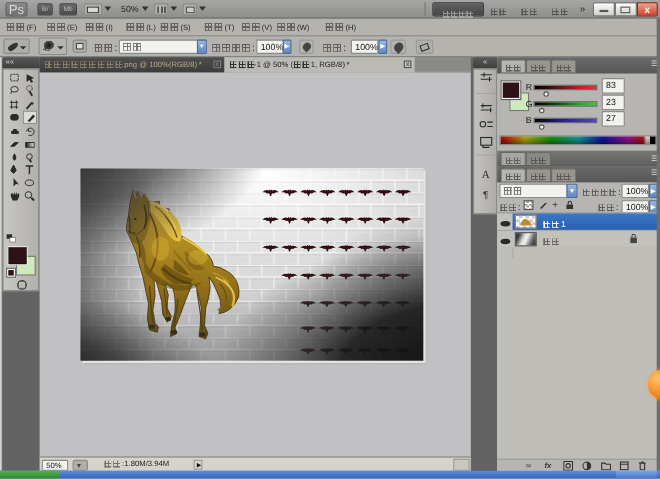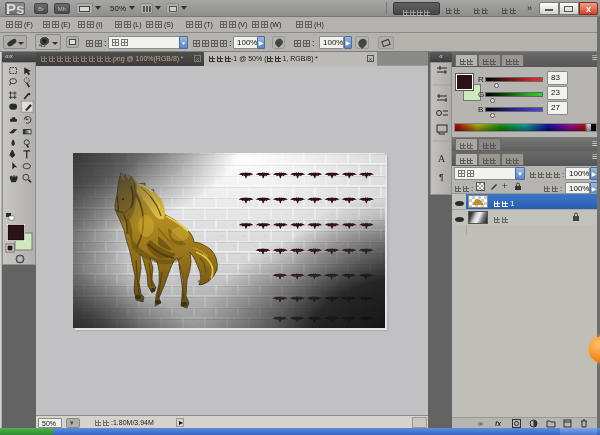--- a/index.html
+++ b/index.html
@@ -38,21 +38,21 @@
 .ptabrow{position:absolute;left:0;width:148px;height:13px;background:linear-gradient(#6a6a6a,#565656)}
 .ptab{position:absolute;top:1px;height:12px;font-size:8px;line-height:13px;padding:0 4px;background:#98968f;color:#2a2a2a;border-radius:2px 2px 0 0;border:1px solid #6a6a66;border-bottom:none}
 .ptab.act{background:#b7b5b1;color:#111}
 .pmenu{position:absolute;right:2px;top:3px;color:#ddd;font-size:7px}
 
 .eye{display:inline-block;width:9px;height:5px;border-radius:50%;background:#2a2a2a}
 </style></head>
 <body>
 
 <div class="abs" id="appbar">
-  <div class="abs" style="left:5px;top:2px;width:20px;height:13px;background:linear-gradient(#8a8a8a,#6f6f6f);border:1px solid #5f5f5f;border-radius:2px;color:#d8d8d8;font-size:15px;font-weight:bold;line-height:12px;text-align:center">Ps</div>
+  <div class="abs" style="left:5px;top:2px;width:20px;height:13px;background:linear-gradient(#8a8a8a,#6f6f6f);border:1px solid #5f5f5f;border-radius:2px;color:#d8d8d8;font-size:12px;font-weight:normal;line-height:12px;text-align:center">Ps</div>
   <div class="abs" style="left:34px;top:3px;width:14px;height:11px;background:linear-gradient(#6a6a6a,#4a4a4a);border:1px solid #444;border-radius:2px;color:#bbb;font-size:6px;text-align:center;line-height:10px">Br</div>
   <div class="abs" style="left:54px;top:3px;width:16px;height:11px;background:linear-gradient(#6a6a6a,#4a4a4a);border:1px solid #444;border-radius:2px;color:#bbb;font-size:6px;text-align:center;line-height:10px">Mb</div>
   <div class="box3d" style="left:76px;top:3px;width:17px;height:11px">
       <div style="position:absolute;left:2px;top:2px;width:11px;height:6px;border:1px solid #444;background:#d8d8d6"></div>
     </div>
   <div class="abs" style="left:95px;top:6px;border-left:3px solid transparent;border-right:3px solid transparent;border-top:4px solid #333"></div>
   <div class="abs" style="left:110px;top:4px;font-size:8px;color:#222">50%</div>
   <div class="abs" style="left:129px;top:6px;border-left:3px solid transparent;border-right:3px solid transparent;border-top:4px solid #333"></div>
   <div class="box3d" style="left:140px;top:3px;width:13px;height:11px">
       <div style="position:absolute;left:2px;top:2px;width:8px;height:6px;background:repeating-linear-gradient(90deg,#555 0 2px,#bbb 2px 3px)"></div>

